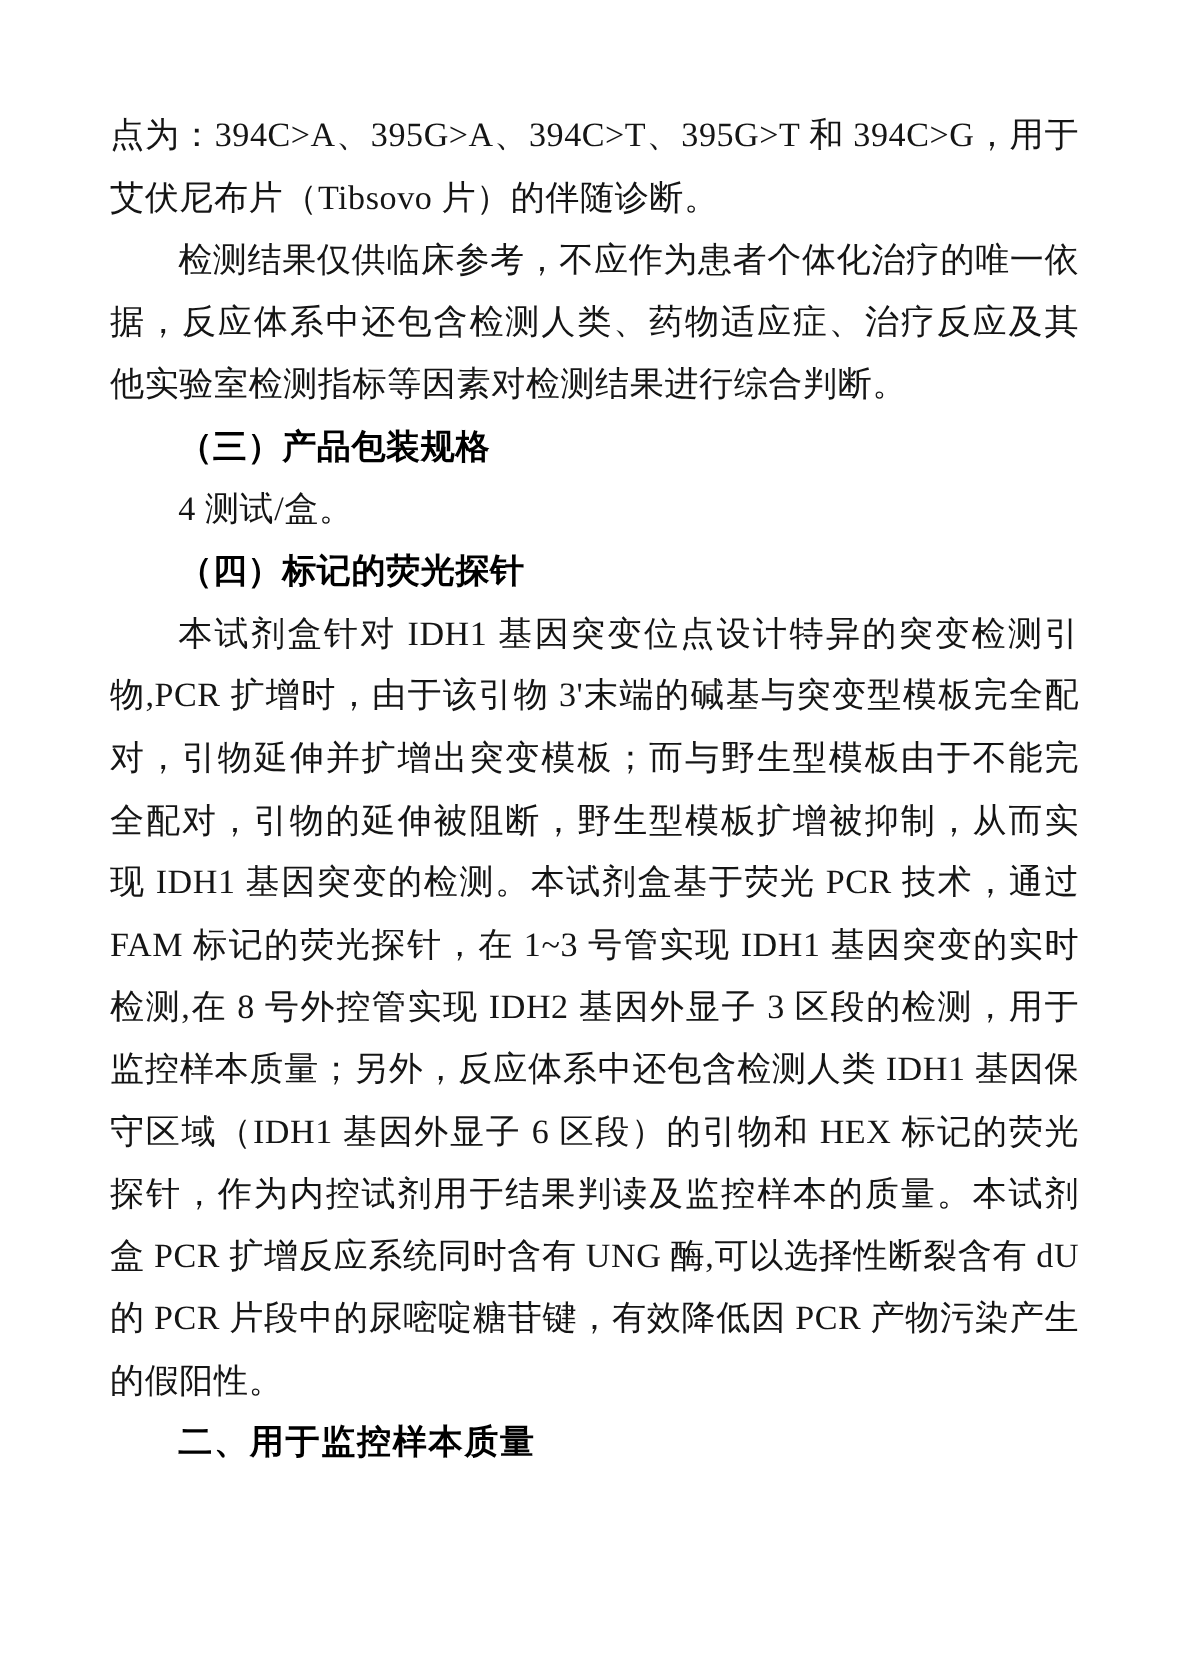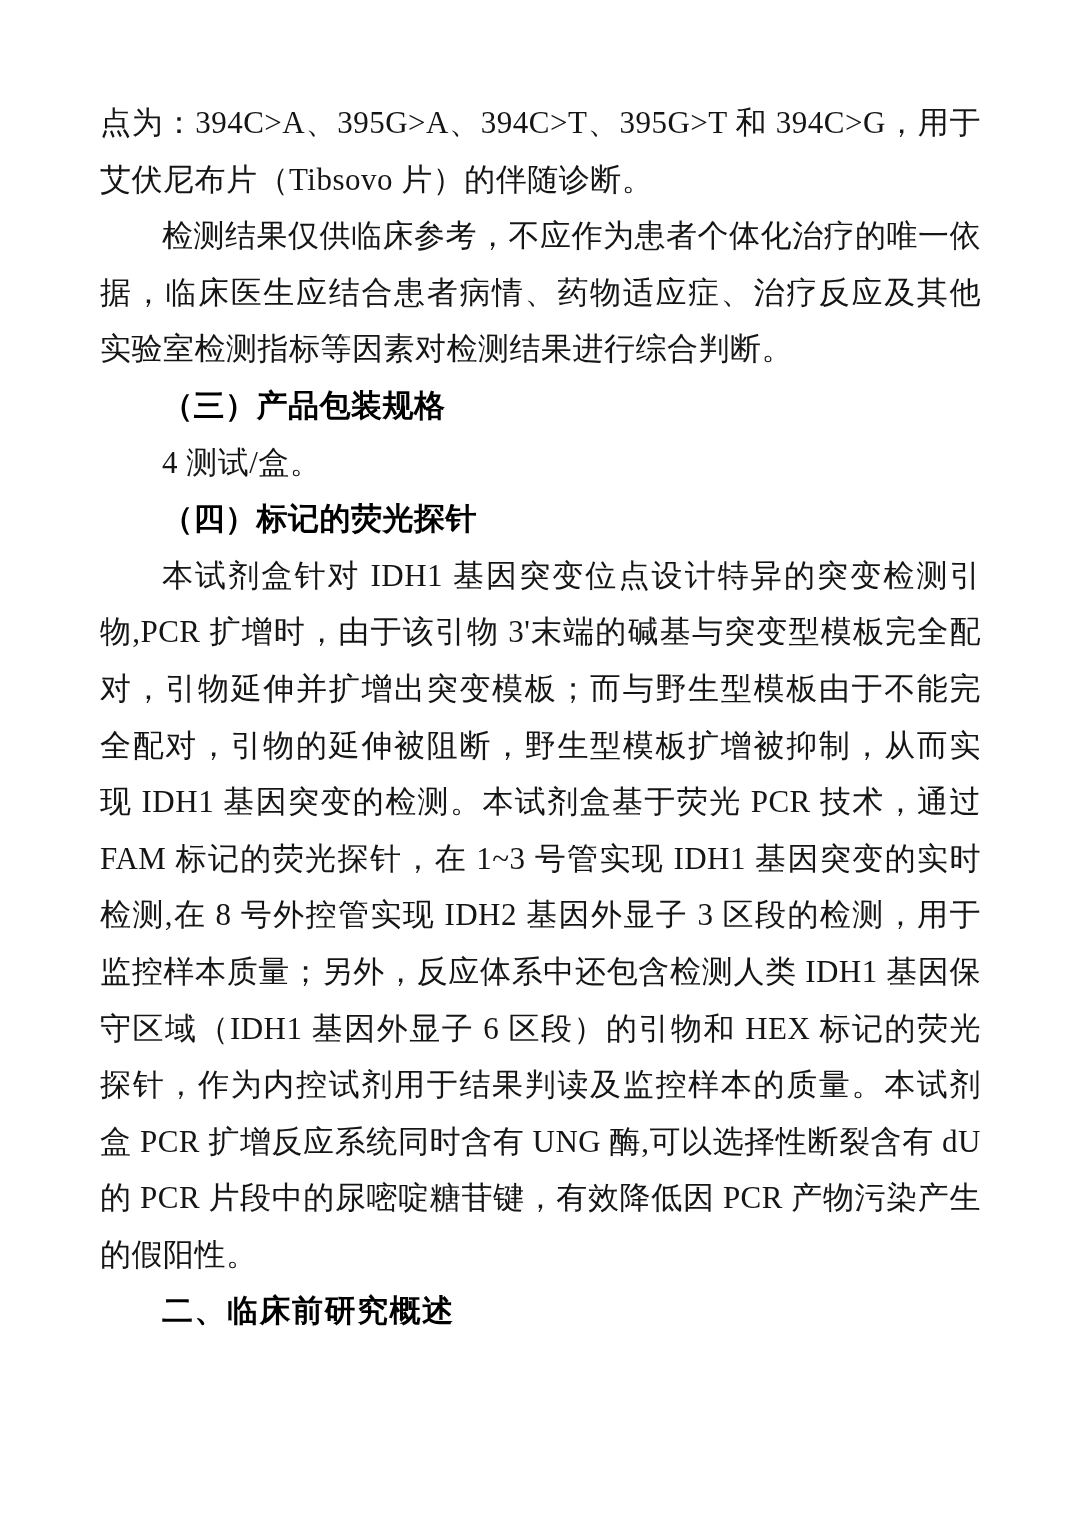--- a/index.html
+++ b/index.html
@@ -76,26 +76,26 @@
     display: block;
   }
 </style>
 </head>
 <body>
 
 <div class="page">
 
   <div class="content">
     <p class="last-align">点为：394C&gt;A、395G&gt;A、394C&gt;T、395G&gt;T 和 394C&gt;G，用于艾伏尼布片（Tibsovo 片）的伴随诊断。</p>
-    <p class="indent last-align">检测结果仅供临床参考，不应作为患者个体化治疗的唯一依据，临床医生应结合患者病情、药物适应症、治疗反应及其他实验室检测指标等因素对检测结果进行综合判断。</p>
+    <p class="indent last-align">检测结果仅供临床参考，不应作为患者个体化治疗的唯一依据，反应体系中还包含检测人类、药物适应症、治疗反应及其他实验室检测指标等因素对检测结果进行综合判断。</p>
     <p class="indent heading-kai">（三）产品包装规格</p>
     <p class="indent last-align">4 测试/盒。</p>
     <p class="indent heading-kai">（四）标记的荧光探针</p>
     <p class="indent last-align">本试剂盒针对 IDH1 基因突变位点设计特异的突变检测引物,PCR 扩增时，由于该引物 3'末端的碱基与突变型模板完全配对，引物延伸并扩增出突变模板；而与野生型模板由于不能完全配对，引物的延伸被阻断，野生型模板扩增被抑制，从而实现 IDH1 基因突变的检测。本试剂盒基于荧光 PCR 技术，通过 FAM 标记的荧光探针，在 1~3 号管实现 IDH1 基因突变的实时检测,在 8 号外控管实现 IDH2 基因外显子 3 区段的检测，用于监控样本质量；另外，反应体系中还包含检测人类 IDH1 基因保守区域（IDH1 基因外显子 6 区段）的引物和 HEX 标记的荧光探针，作为内控试剂用于结果判读及监控样本的质量。本试剂盒 PCR 扩增反应系统同时含有 UNG 酶,可以选择性断裂含有 dU 的 PCR 片段中的尿嘧啶糖苷键，有效降低因 PCR 产物污染产生的假阳性。</p>
-    <p class="indent heading-hei">二、临床前研究概述</p>
+    <p class="indent heading-hei">二、用于监控样本质量</p>
   </div>
 
   <div class="page-number">- 5 -</div>
 
   <div class="watermark">
     <span>
       <svg width="50" height="40" viewBox="0 0 50 40" aria-hidden="true">
         <path fill="#b5b5b5" d="M18.5 1.5C9.4 1.5 2 7.2 2 14.2c0 4 2.4 7.6 6.2 9.9l-1.6 5.1 5.9-3c1.9.5 4 .8 6 .8.5 0 1.1 0 1.6-.1-.6-1.3-.9-2.8-.9-4.3 0-6.6 6.3-11.9 14-11.9.8 0 1.6.1 2.4.2C33.9 5.8 26.9 1.5 18.5 1.5z"></path>
         <circle fill="#ffffff" cx="12.8" cy="11.6" r="2.3"></circle>
         <circle fill="#ffffff" cx="24" cy="11.6" r="2.3"></circle>

